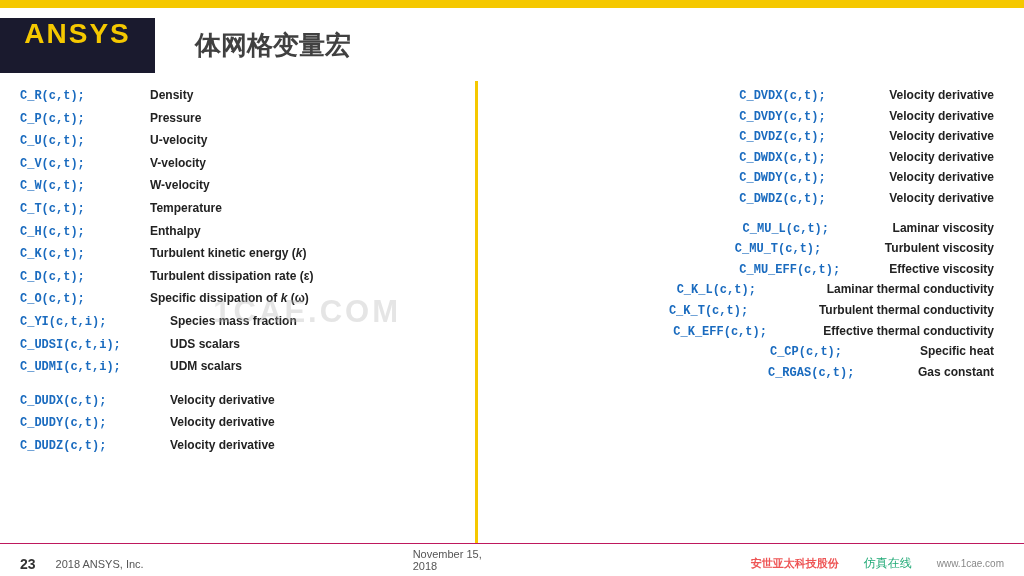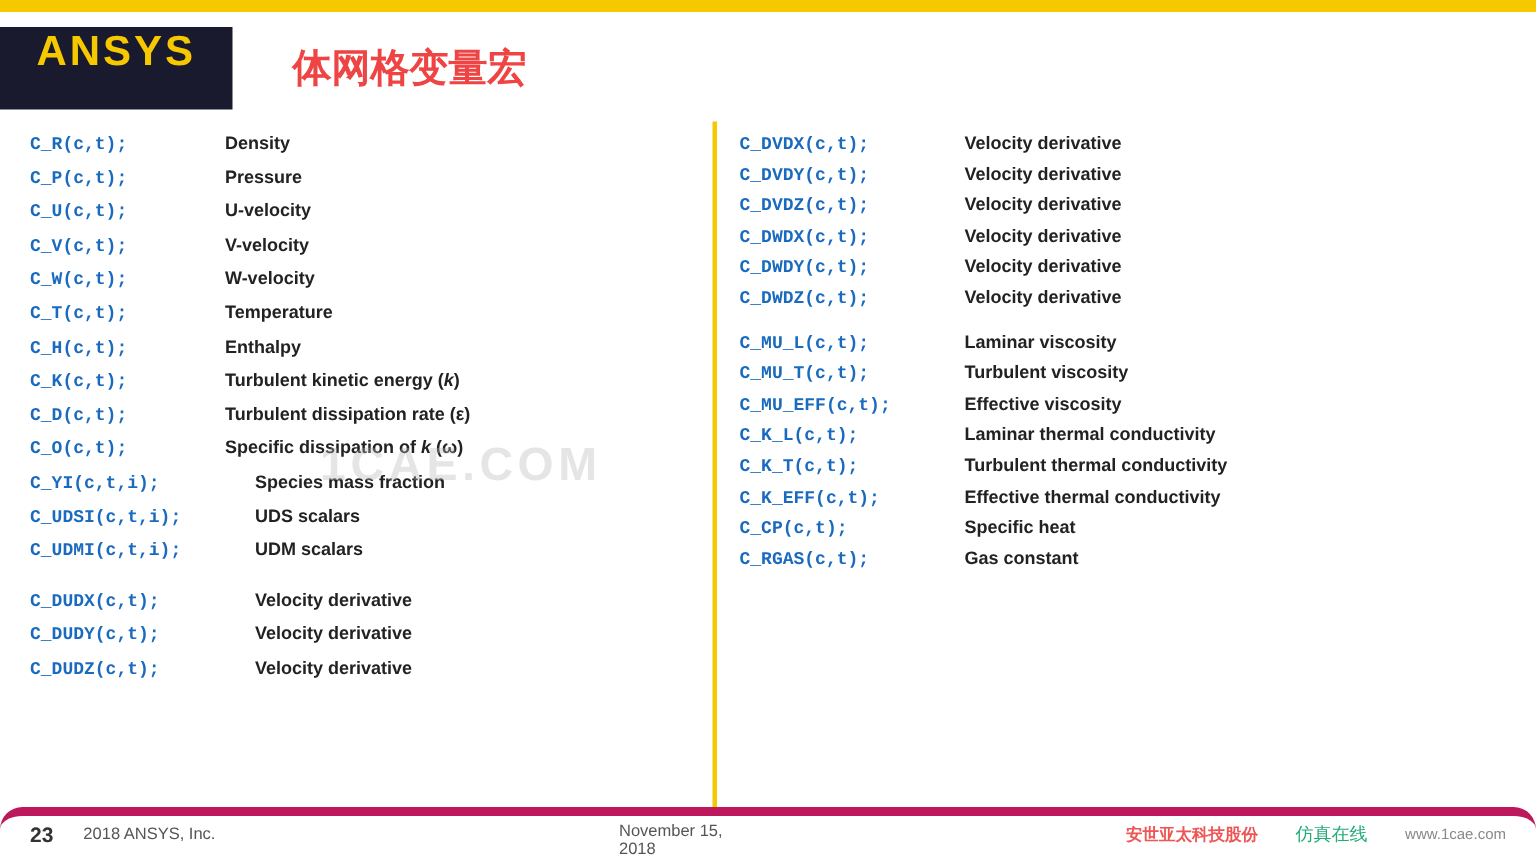--- a/index.html
+++ b/index.html
@@ -54,21 +54,21 @@
     }
 
     .title-area {
       padding-left: 40px;
       flex: 1;
     }
 
     .slide-title {
       font-size: 26px;
       font-weight: bold;
-      color: #ef4444;
+      color: #404040;
       font-family: Liberation Mono, monospace;
     }
 
     
     .content {
       display: flex;
       flex: 1;
       padding: 0 20px 0 0;
       position: relative;
     }
@@ -90,20 +90,21 @@
       flex-shrink: 0;
     }
 
     
     .right-col {
       flex: 1;
       padding: 5px 10px;
       display: flex;
       flex-direction: column;
       gap: 1px;
+      align-items: flex-end;
     }
 
     
     .var-row {
       display: flex;
       align-items: baseline;
       line-height: 1.55;
       font-size: 12.5px;
     }
 
@@ -139,28 +140,27 @@
       font-size: 31px;
       font-weight: bold;
       pointer-events: none;
       white-space: nowrap;
       letter-spacing: 3px;
     }
 
     
     .footer {
       display: flex;
-      align-items: flex-start;
+      align-items: flex-end;
       justify-content: space-between;
       padding: 4px 20px 4px 20px;
-      border-top: 6px solid #be185d;
+      border-top: 1px solid #be185d;
       background: #ffffff;
       font-size: 11px;
       color: #555;
-      border-radius: 15px;
     }
 
     .footer-left {
       display: flex;
       align-items: center;
       gap: 20px;
     }
 
     .page-num {
       font-weight: bold;

